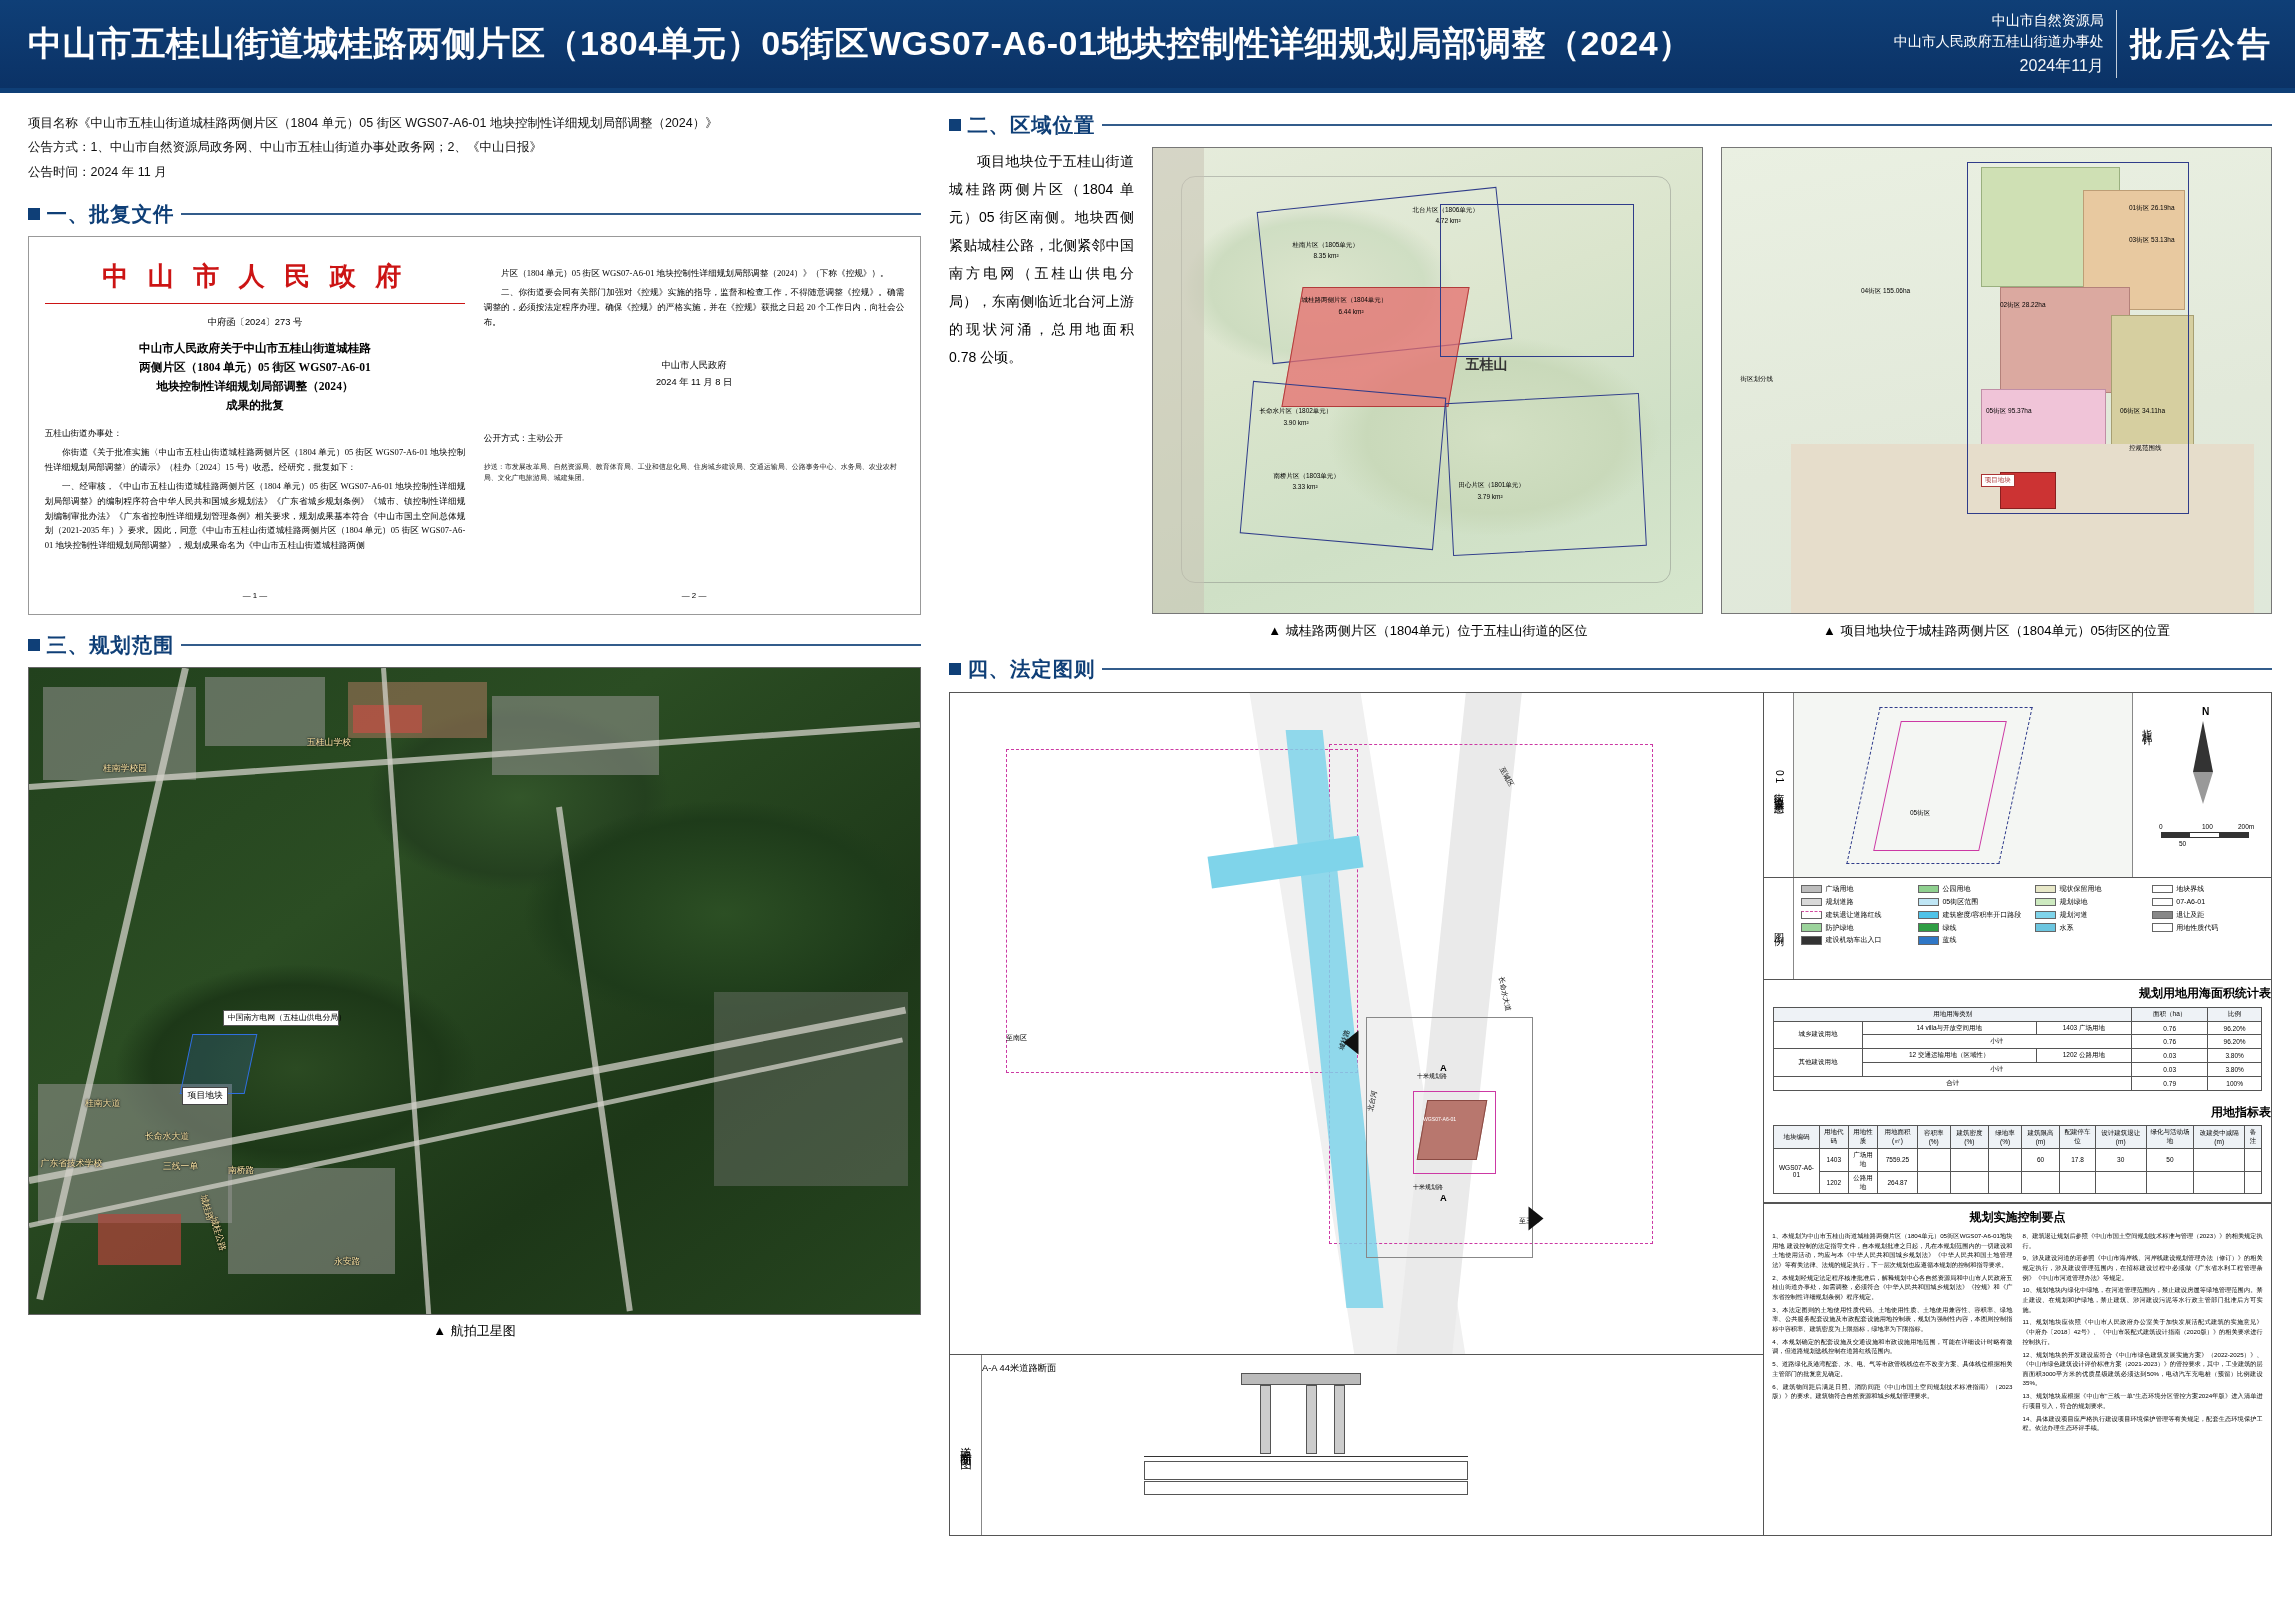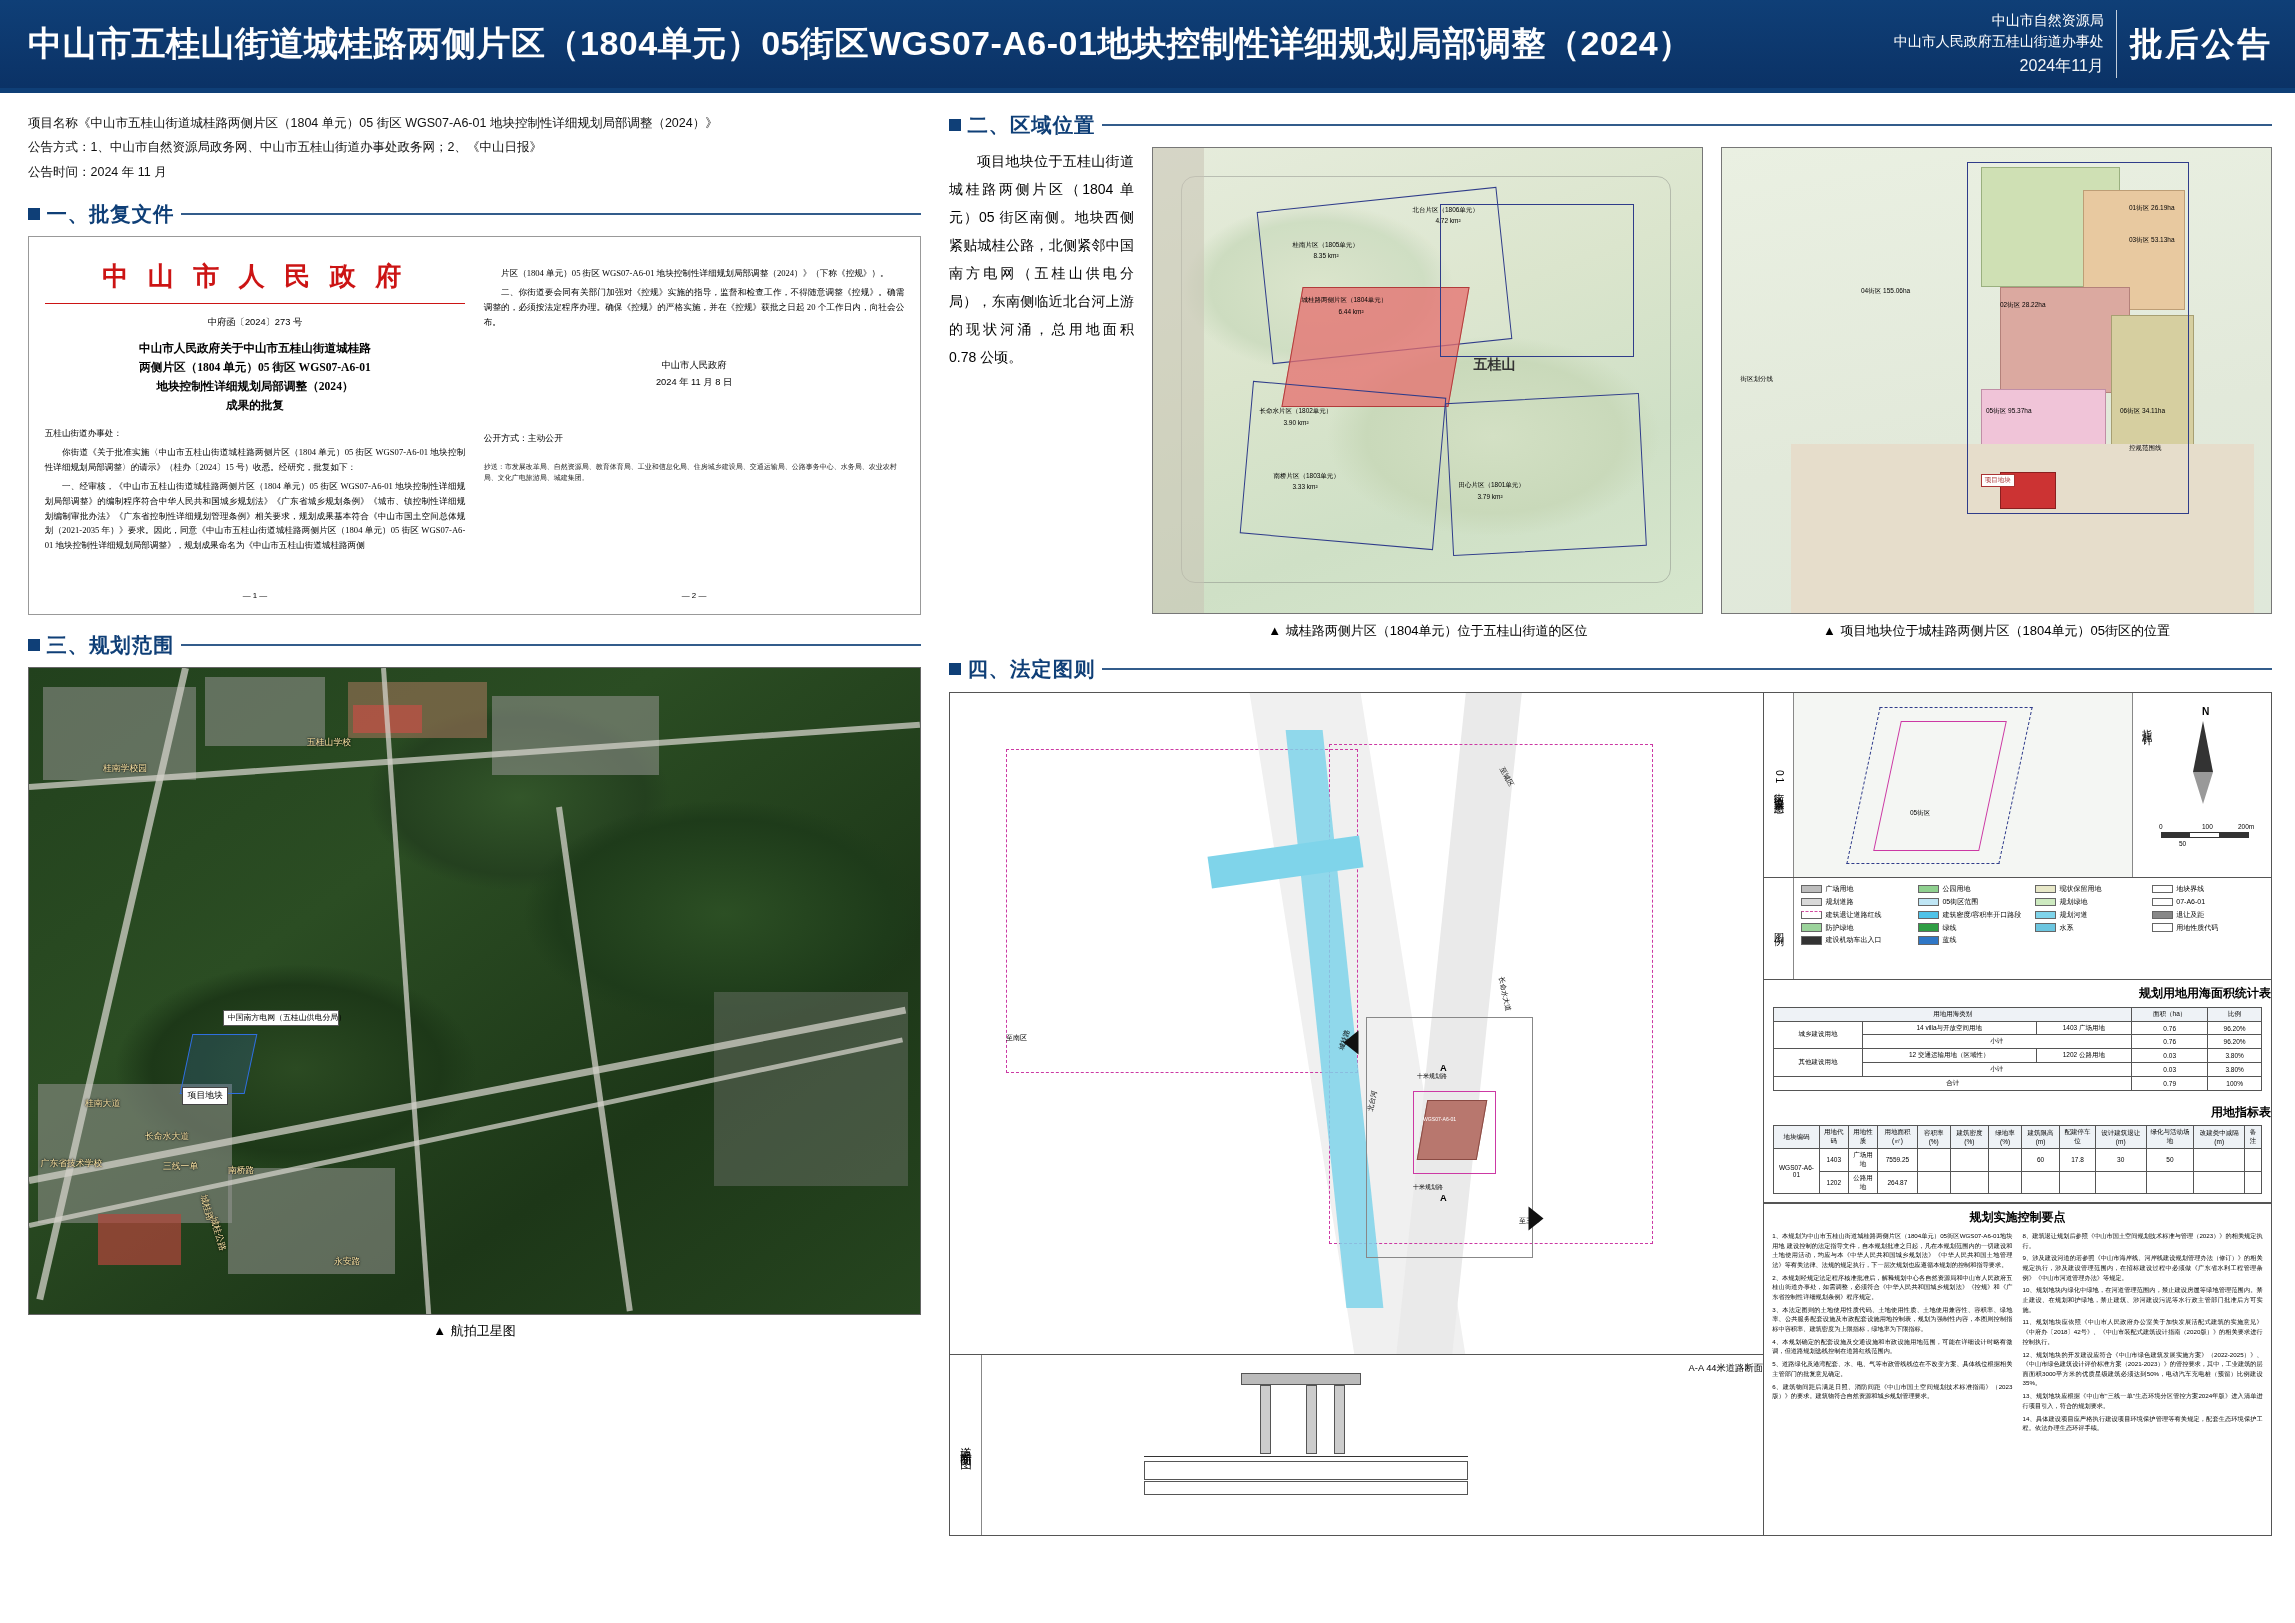--- a/index.html
+++ b/index.html
@@ -180,21 +180,21 @@
   .tbl-title { text-align:right; font-size:12px; font-weight:bold; padding:5.6px 0 4.6px; }
   table.t { width:calc(100% - 18.5px); margin:0 9.3px 7.4px 9.3px; border-collapse:collapse; font-size:6.5px; }
   table.t th, table.t td { border:0.5px solid #555; padding:1.9px 1.4px; text-align:center; }
   table.t th { background:#eef2f6; font-weight:normal; }
 
   .ctrl-title { text-align:center; font-size:12px; font-weight:bold; padding:5.6px 0 4.6px; border-top:0.9px solid #555;}
   .ctrl-cols { display:flex; gap:10.2px; padding:0 8.3px 7.4px 8.3px; }
   .ctrl-col { width:50%; font-size:6.2px; line-height:1.55; text-align:justify; }
   .ctrl-col p { margin:0 0 3.2px 0; }
 
-  .roadsec-caption { text-align:right; font-size:9.3px; padding-top:2.8px;}
+  .roadsec-caption { text-align:left; font-size:9.3px; padding-top:2.8px;}
 </style>
 </head>
 <body>
 
 <div class="page">
 
   <div class="banner">
     <div class="banner-title">中山市五桂山街道城桂路两侧片区（1804单元）05街区WGS07-A6-01地块控制性详细规划局部调整（2024）</div>
     <div class="banner-org">
       <div>中山市自然资源局</div>
@@ -330,21 +330,21 @@
             <div class="mlbl sm" style="left:259px;top:58px;">北台片区（1806单元）</div>
             <div class="mlbl sm" style="left:282px;top:69px;">4.72 km²</div>
             <div class="mlbl sm" style="left:139px;top:93px;">桂南片区（1805单元）</div>
             <div class="mlbl sm" style="left:160px;top:104px;">8.35 km²</div>
             <div class="mlbl sm" style="left:148px;top:148px;">城桂路两侧片区（1804单元）</div>
             <div class="mlbl sm" style="left:185px;top:160px;">6.44 km²</div>
             <div class="mlbl sm" style="left:106px;top:259px;">长命水片区（1802单元）</div>
             <div class="mlbl sm" style="left:130px;top:271px;">3.90 km²</div>
             <div class="mlbl sm" style="left:120px;top:324px;">南桥片区（1803单元）</div>
             <div class="mlbl sm" style="left:139px;top:335px;">3.33 km²</div>
-            <div class="mlbl" style="left:320px;top:208px;font-size:14px;font-weight:bold;color:#333;">五桂山</div>
+            <div class="mlbl" style="left:312px;top:208px;font-size:14px;font-weight:bold;color:#333;">五桂山</div>
             <div class="mlbl sm" style="left:305px;top:333px;">田心片区（1801单元）</div>
             <div class="mlbl sm" style="left:324px;top:345px;">3.79 km²</div>
           </div>
           <div class="fig-cap">
             <span class="tri">▲</span><span>城桂路两侧片区（1804单元）位于五桂山街道的区位</span>
           </div>
         </div>
 
         <div class="map-card">
           <div class="map-img map2">

